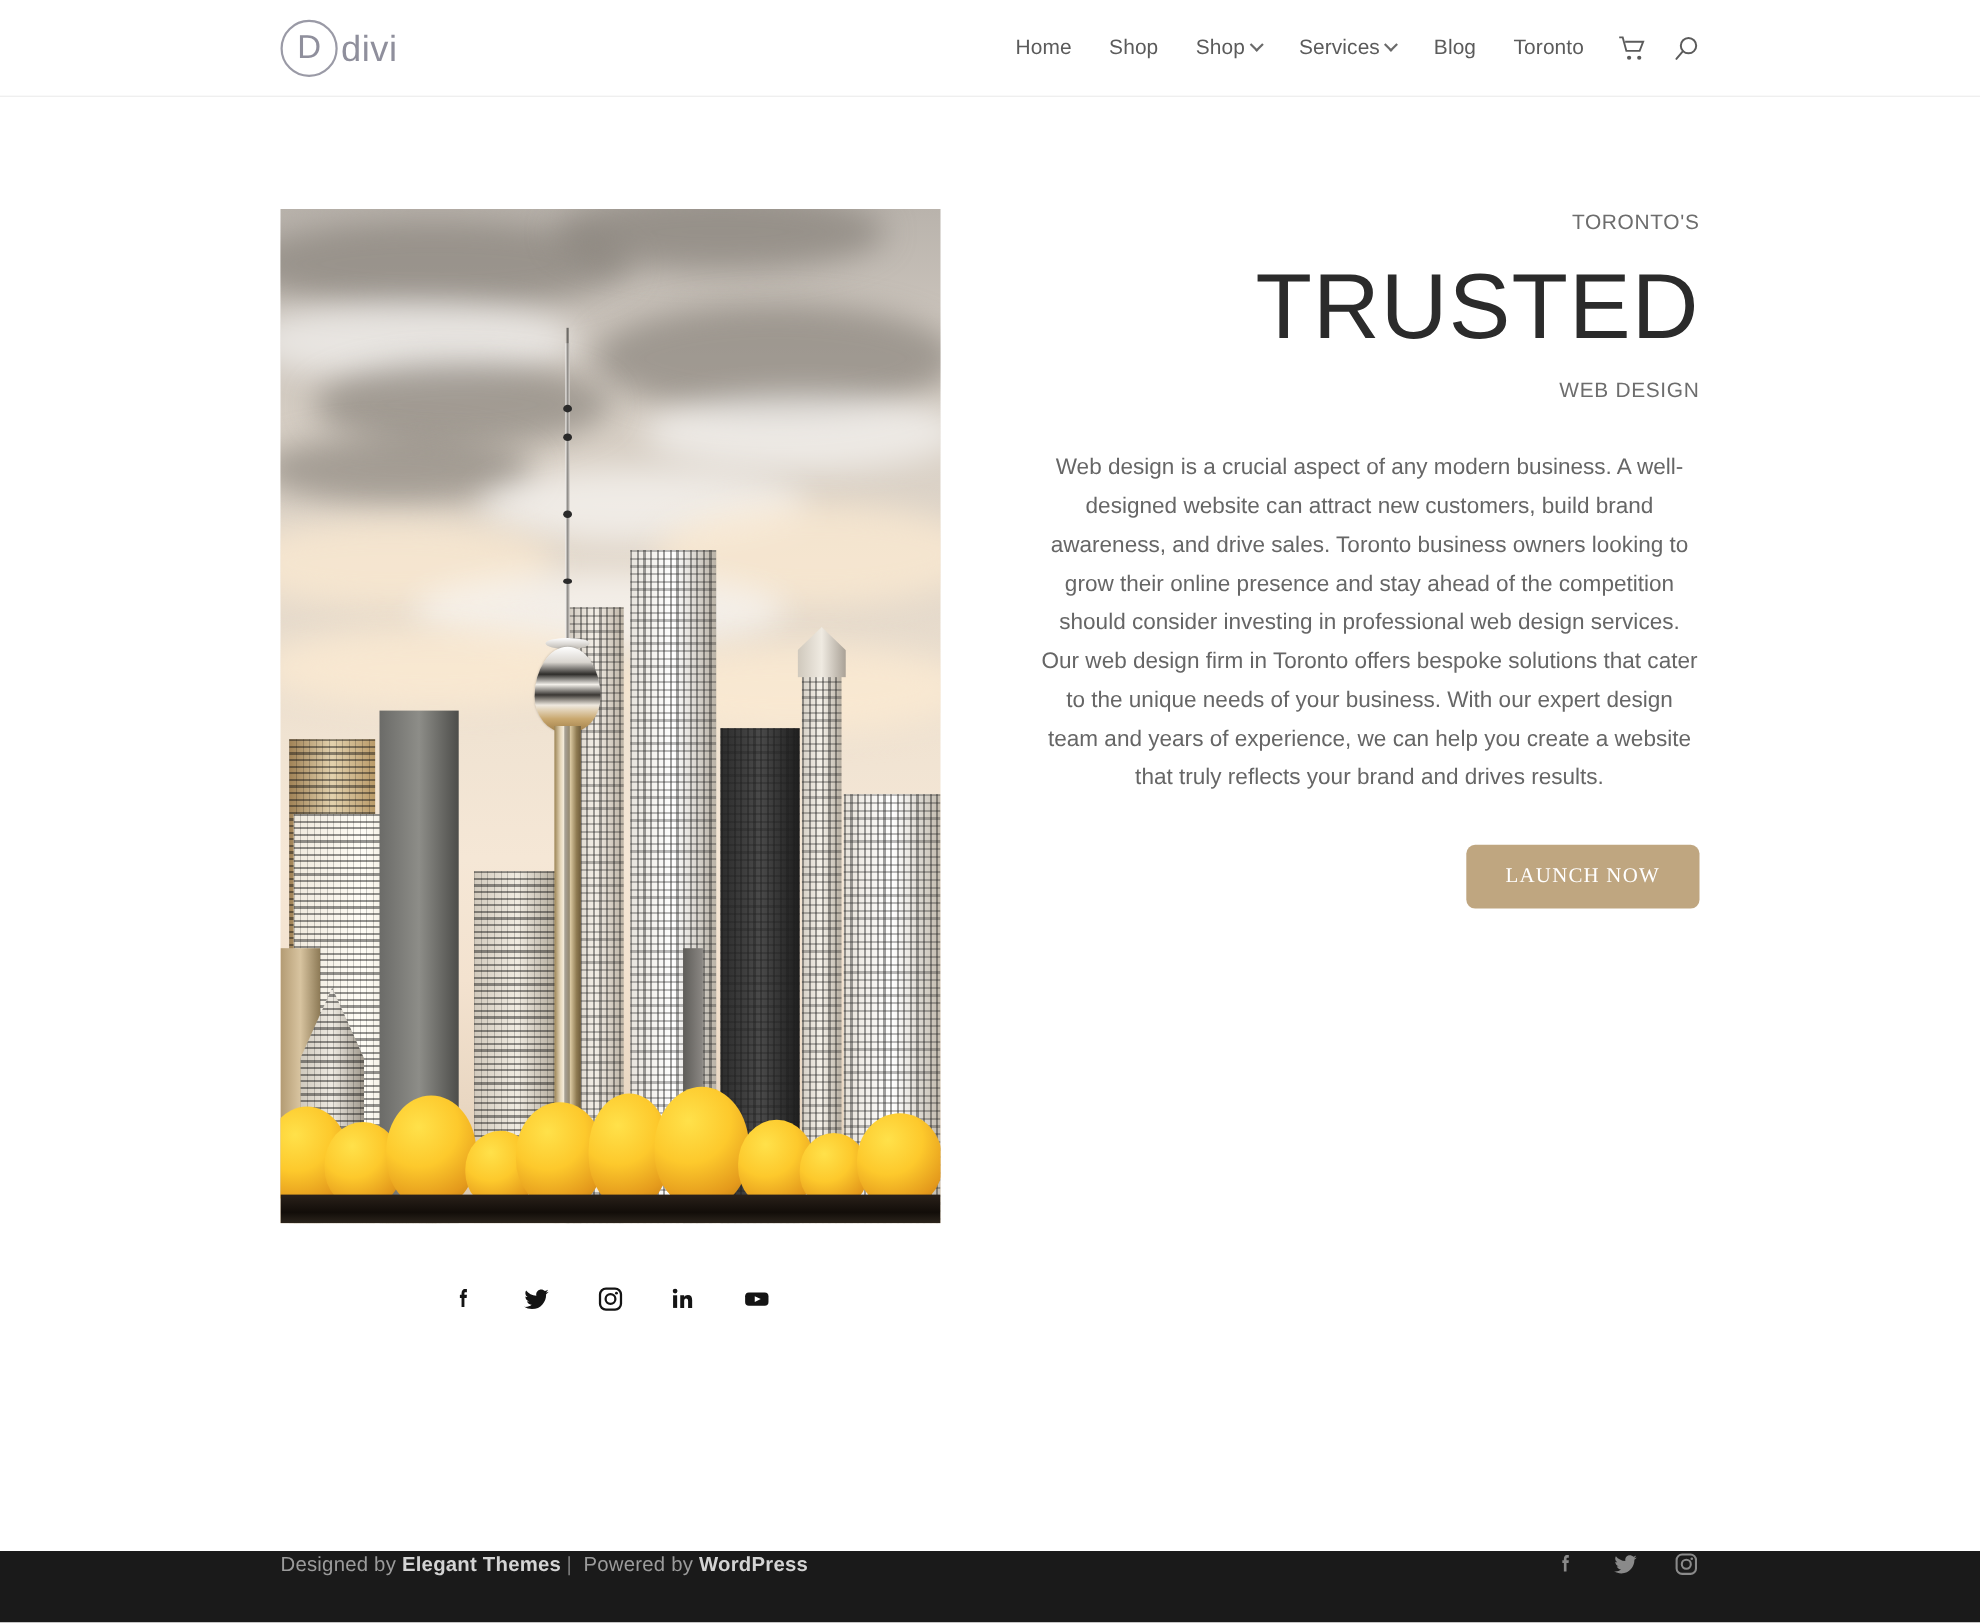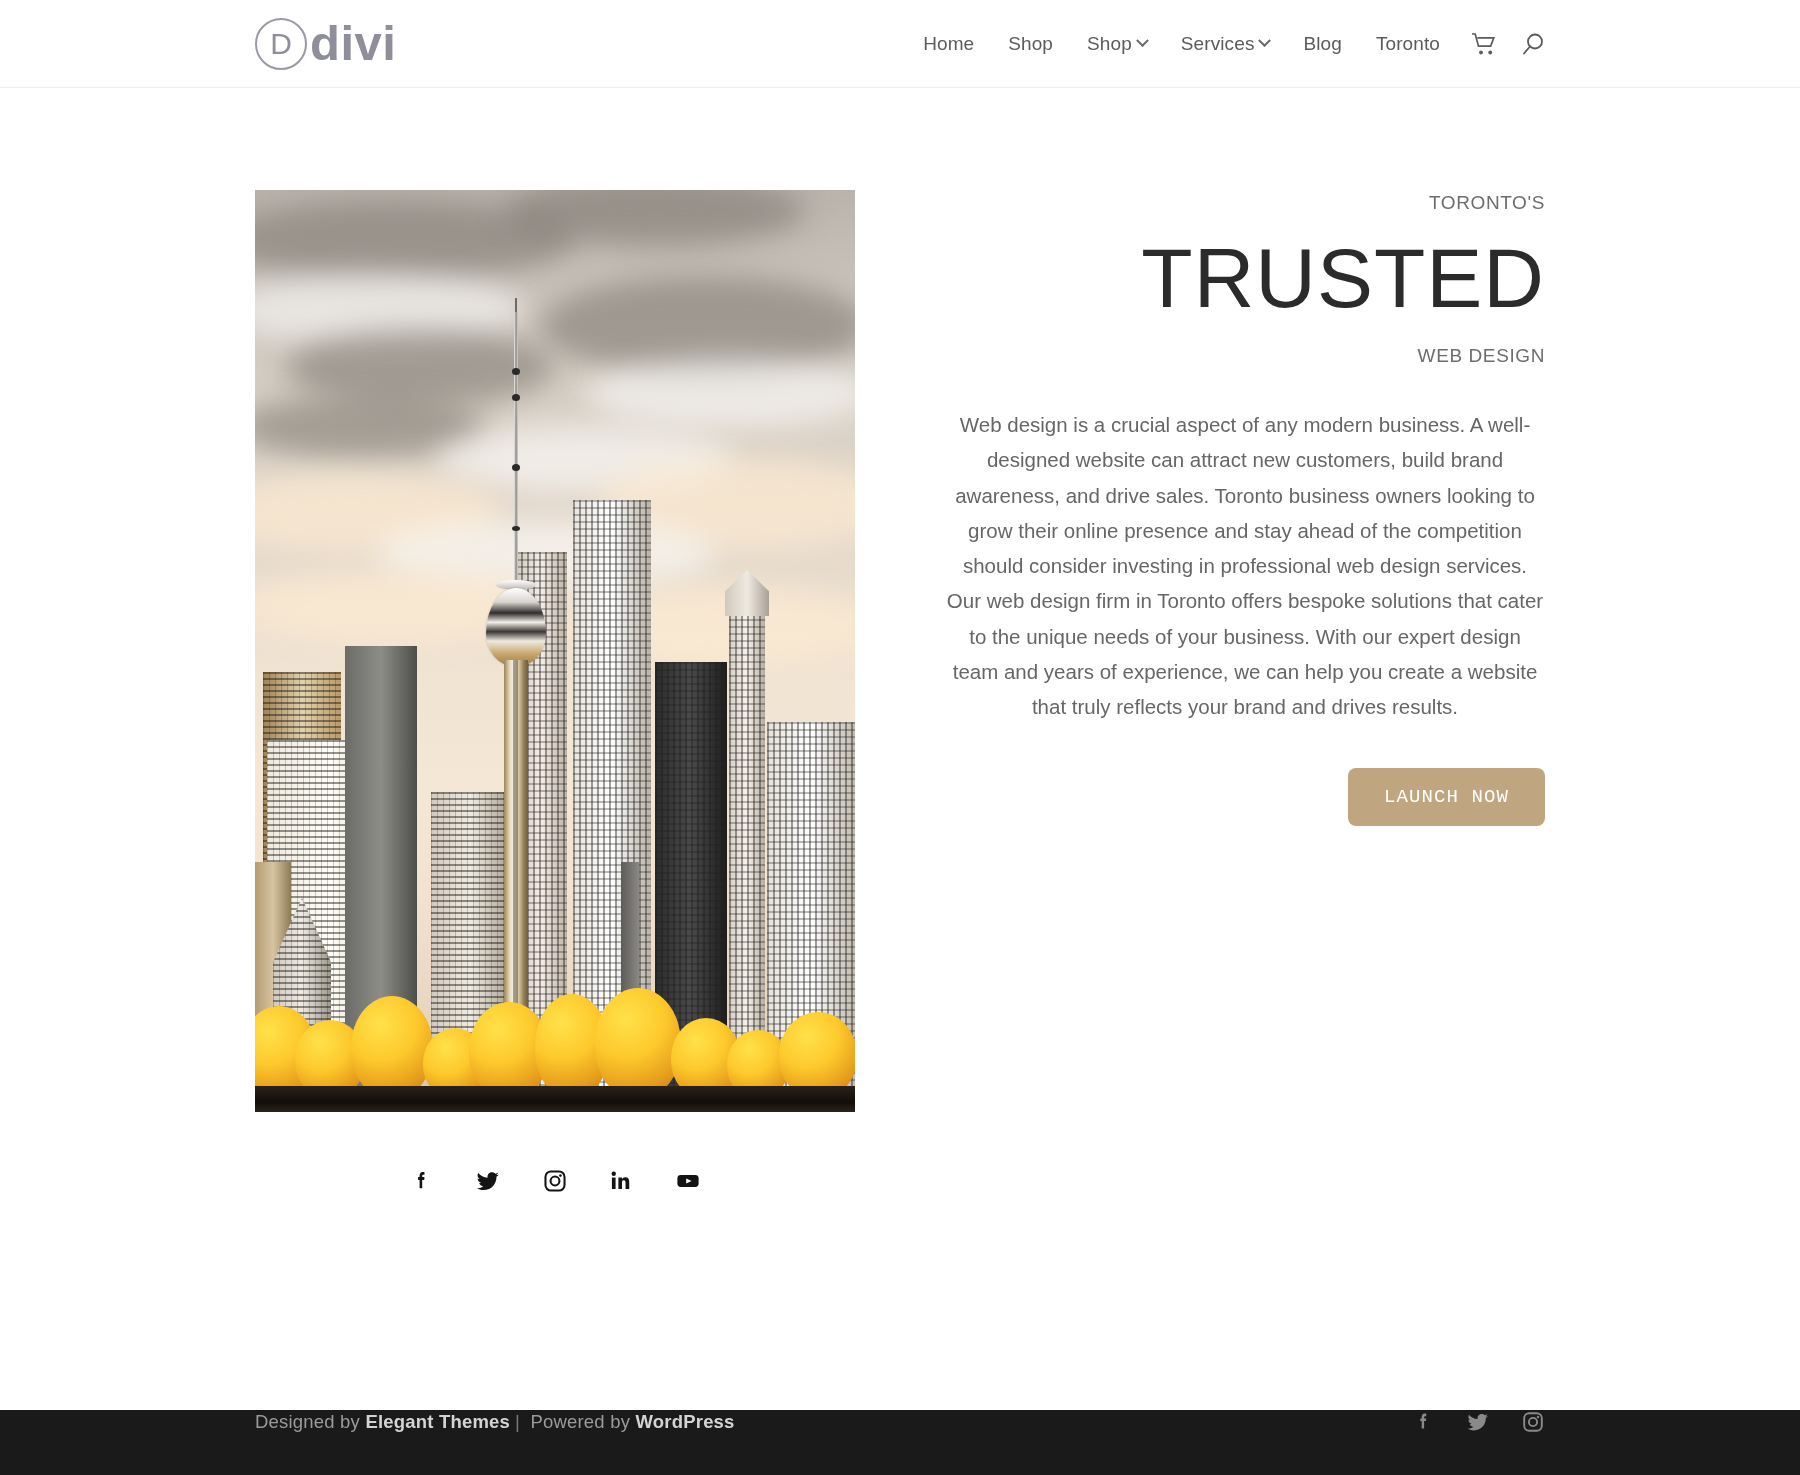--- a/index.html
+++ b/index.html
@@ -57,22 +57,22 @@
     justify-content: center;
     color: #8f8f9c;
     font-size: 30px;
     font-weight: 300;
     line-height: 1;
     letter-spacing: 0;
     font-family: "Liberation Sans", sans-serif;
   }
   .logo-text {
     color: #8f8f9c;
-    font-size: 49px;
-    font-weight: 700;
+    font-size: 33px;
+    font-weight: 400;
     letter-spacing: 0.5px;
     line-height: 1;
     margin-left: -6px;
   }
 
   .main-nav {
     display: flex;
     align-items: center;
   }
   .nav-list {
@@ -272,21 +272,21 @@
   .cta-btn {
     display: inline-block;
     background: #bfa680;
     color: #ffffff;
     border: none;
     border-radius: 8px;
     padding: 18px 36px;
     font-size: 19px;
     letter-spacing: 1.1px;
     cursor: pointer;
-    font-family: Liberation Mono, monospace;
+    font-family: Liberation Serif, serif;
   }
 
   
   .site-footer {
     flex: 0 0 65px;
     height: 65px;
     background: #1a1a1a;
     display: flex;
     align-items: flex-start;
   }

